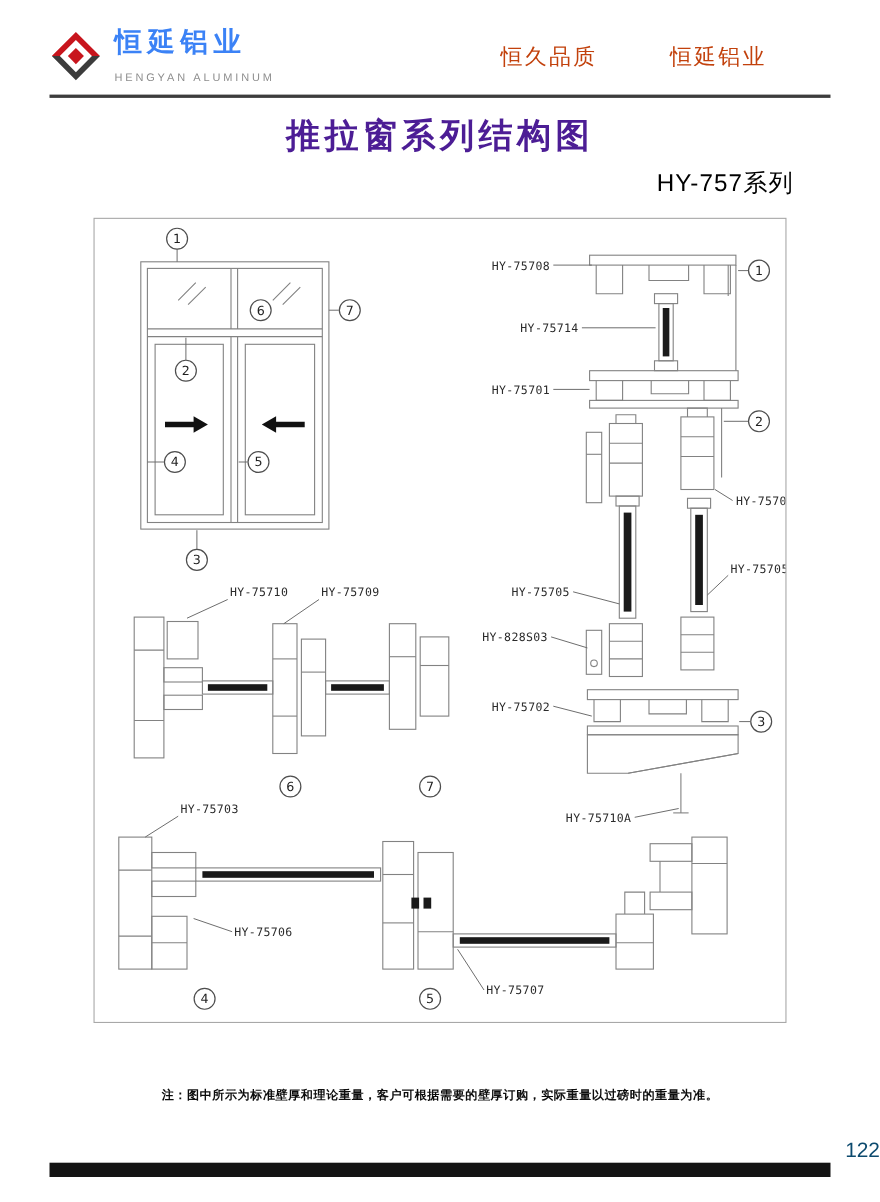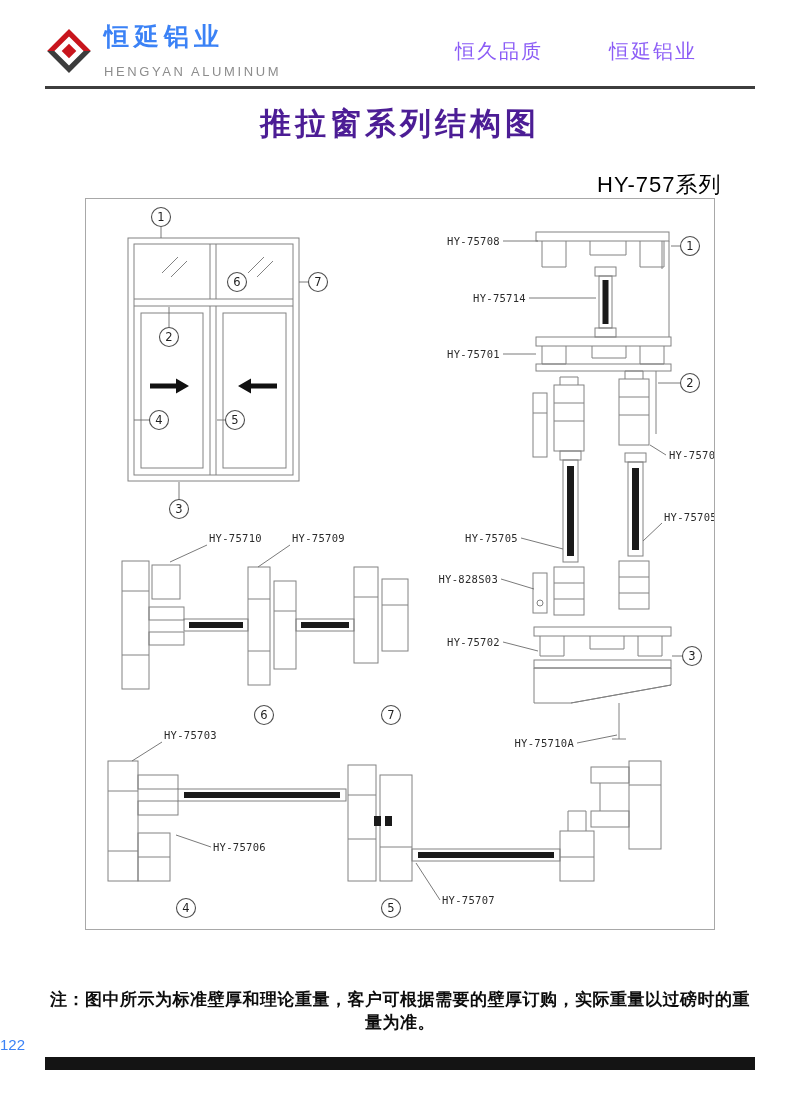--- a/index.html
+++ b/index.html
@@ -5,45 +5,45 @@
   * { box-sizing: border-box; }
   body { margin:0; background:#ffffff; font-family:"Liberation Sans", sans-serif; }
   .page { position:relative; width:800px; height:1093px; background:#fff; margin:0 auto; overflow:hidden; }
 
   
   .header { position:absolute; left:45px; top:20px; width:710px; height:62px;
             display:flex; justify-content:space-between; align-items:center; }
   .logo { display:flex; align-items:center; gap:11px; }
   .logo-icon { width:48px; height:48px; }
   .brand-cn { color:#3b82f6; font-size:25px; font-weight:bold; letter-spacing:5px; line-height:1.05; }
-  .brand-en { color:#8d8d8d; font-size:13px; letter-spacing:2.6px; margin-top:15px; }
-  .slogan { color:#8b5cf6; font-size:20px; letter-spacing:2px; font-weight:500;
+  .brand-en { color:#8d8d8d; font-size:10px; letter-spacing:2.6px; margin-top:15px; }
+  .slogan { color:#c2410c; font-size:20px; letter-spacing:2px; font-weight:500;
             display:flex; gap:66px; margin-right:58px; }
   .header-rule { position:absolute; left:45px; top:86px; width:710px; height:3px; background:#3d3d3d; }
 
   
   .title { position:absolute; top:103px; left:0; width:100%; text-align:center; margin:0;
            font-size:31px; font-weight:bold; letter-spacing:4px; color:#4c1d95; }
-  .series { position:absolute; top:170px; left:597px; font-size:22px; letter-spacing:1px; color:#000; }
+  .series { position:absolute; top:152px; left:597px; font-size:22px; letter-spacing:1px; color:#000; }
 
   
   .diagram-box { position:absolute; left:85px; top:198px; width:630px; height:732px; border:1px solid #a8a8a8; }
   .drawing { position:absolute; left:0; top:0; }
   .profiles { stroke:#828282; stroke-width:1; fill:none; }
   .infill rect { fill:#1a1a1a; stroke:none; }
   .arrow path { fill:#111; stroke:none; }
   .leaders line { stroke:#6b6b6b; stroke-width:0.9; }
   .part-label text { font-family:"DejaVu Sans Mono", monospace; font-size:10.5px; fill:#2b2b2b; letter-spacing:0.3px; }
   .callout circle { fill:#fff; stroke:#4e4e4e; stroke-width:1.1; }
   .callout text { font-family:"DejaVu Sans", sans-serif; font-size:11.5px; fill:#1f1f1f; text-anchor:middle; }
 
   
   .note { position:absolute; top:988px; left:45px; width:710px; text-align:center;
-          font-size:17px; color:#0c0c0c; font-weight:600; letter-spacing:0.5px; }
-  .page-num { position:absolute; top:1036px; left:0; width:100%; text-align:left; font-size:15px; color:#3b82f6; }
+          font-size:11px; color:#0c0c0c; font-weight:600; letter-spacing:0.5px; }
+  .page-num { position:absolute; top:1036px; left:0; width:100%; text-align:right; font-size:19px; color:#0c4a6e; }
   .bottom-bar { position:absolute; left:45px; top:1057px; width:710px; height:13px; background:#141414; }
 </style>
 </head>
 <body>
 
 <div class="page">
 
   <div class="header">
     <div class="logo">
       <svg class="logo-icon" viewBox="0 0 46 46">

